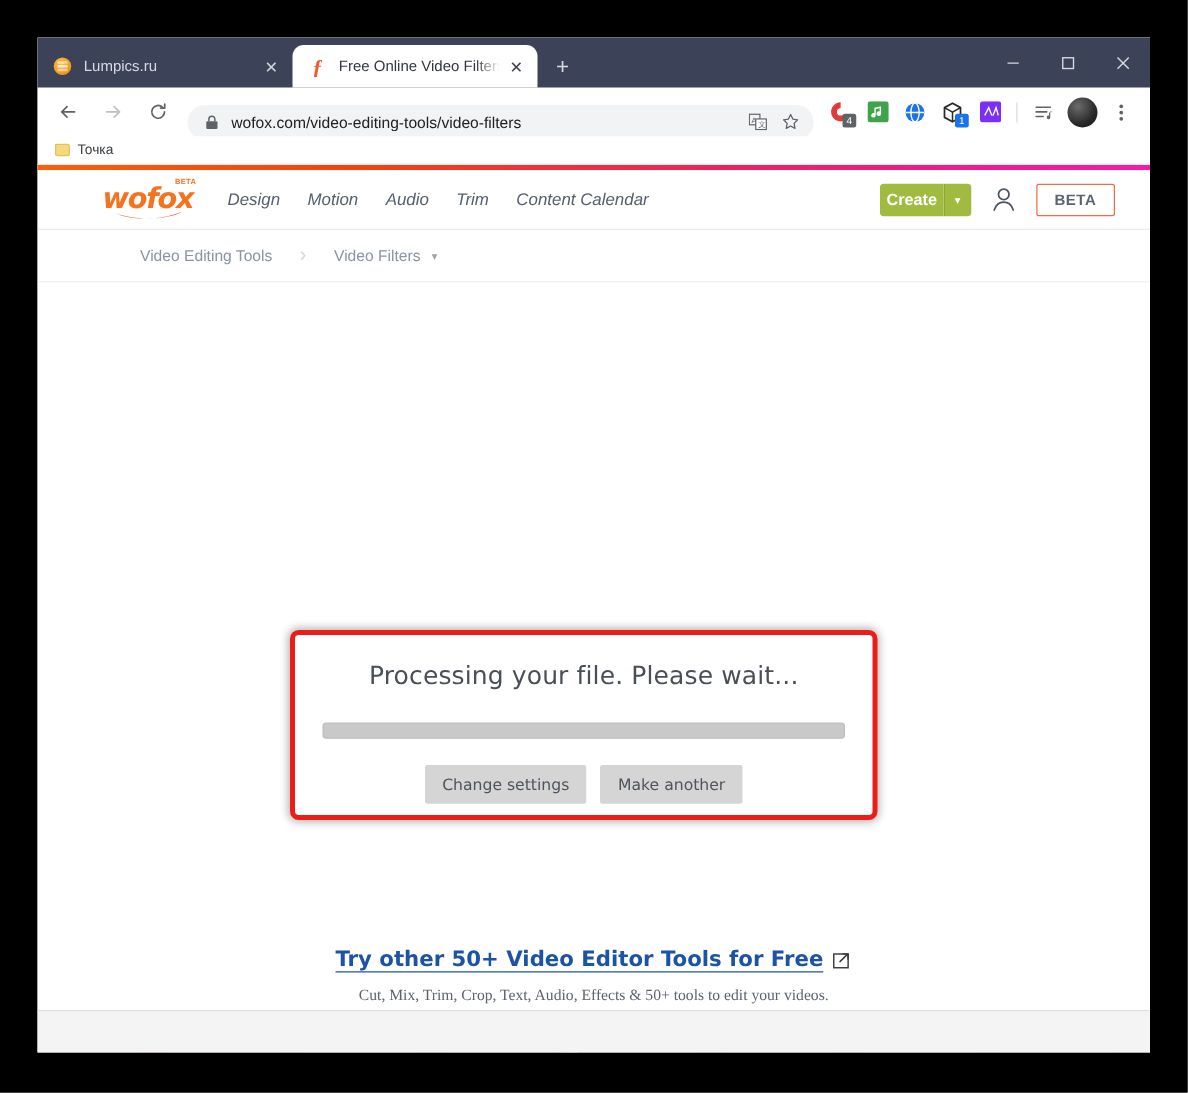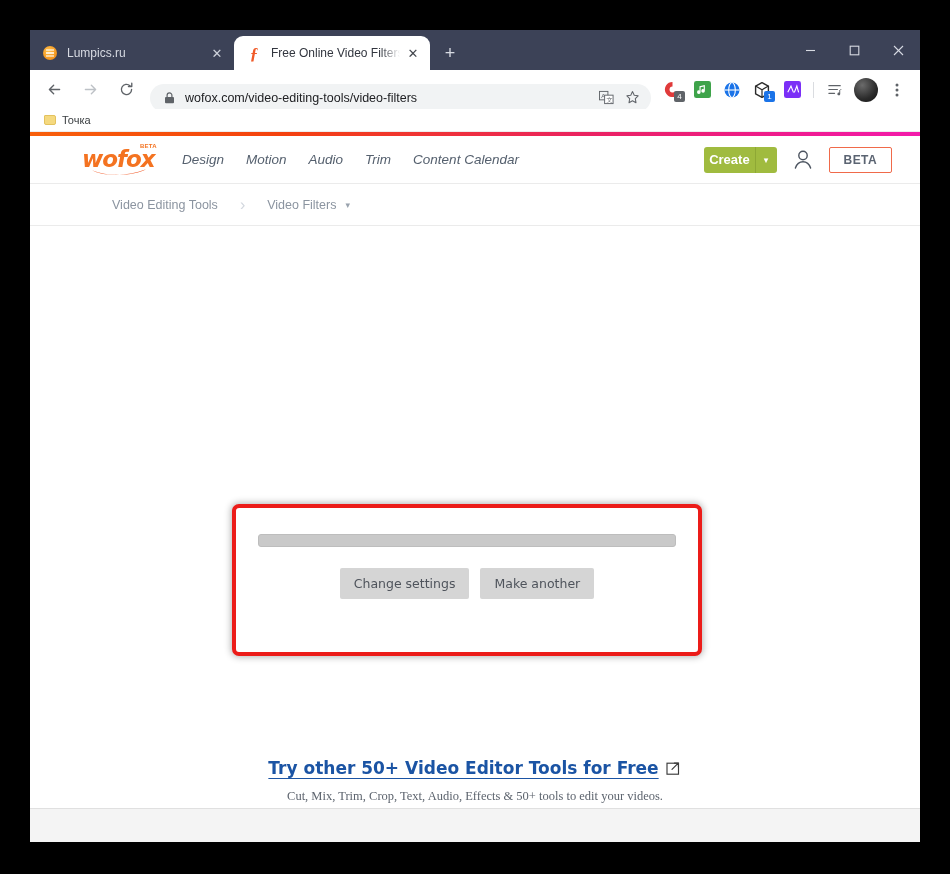--- a/index.html
+++ b/index.html
@@ -603,20 +603,21 @@
     <div id="breadcrumb-bar">
       <span class="crumb">Video Editing Tools</span>
       <span id="crumb-sep">›</span>
       <span class="crumb">Video Filters</span>
       <span id="crumb-caret">▾</span>
     </div>
 
     <div id="page-body">
 
       <div id="highlight-box">
+        <div id="processing-title">Processing your file. Please wait...</div>
         <div id="progress-track"></div>
         <div id="dialog-buttons">
           <div class="dialog-btn">Change settings</div>
           <div class="dialog-btn">Make another</div>
         </div>
       </div>
 
       <div id="promo">
         <div id="promo-link-row">
           <span id="promo-link">Try other 50+ Video Editor Tools for Free</span>

